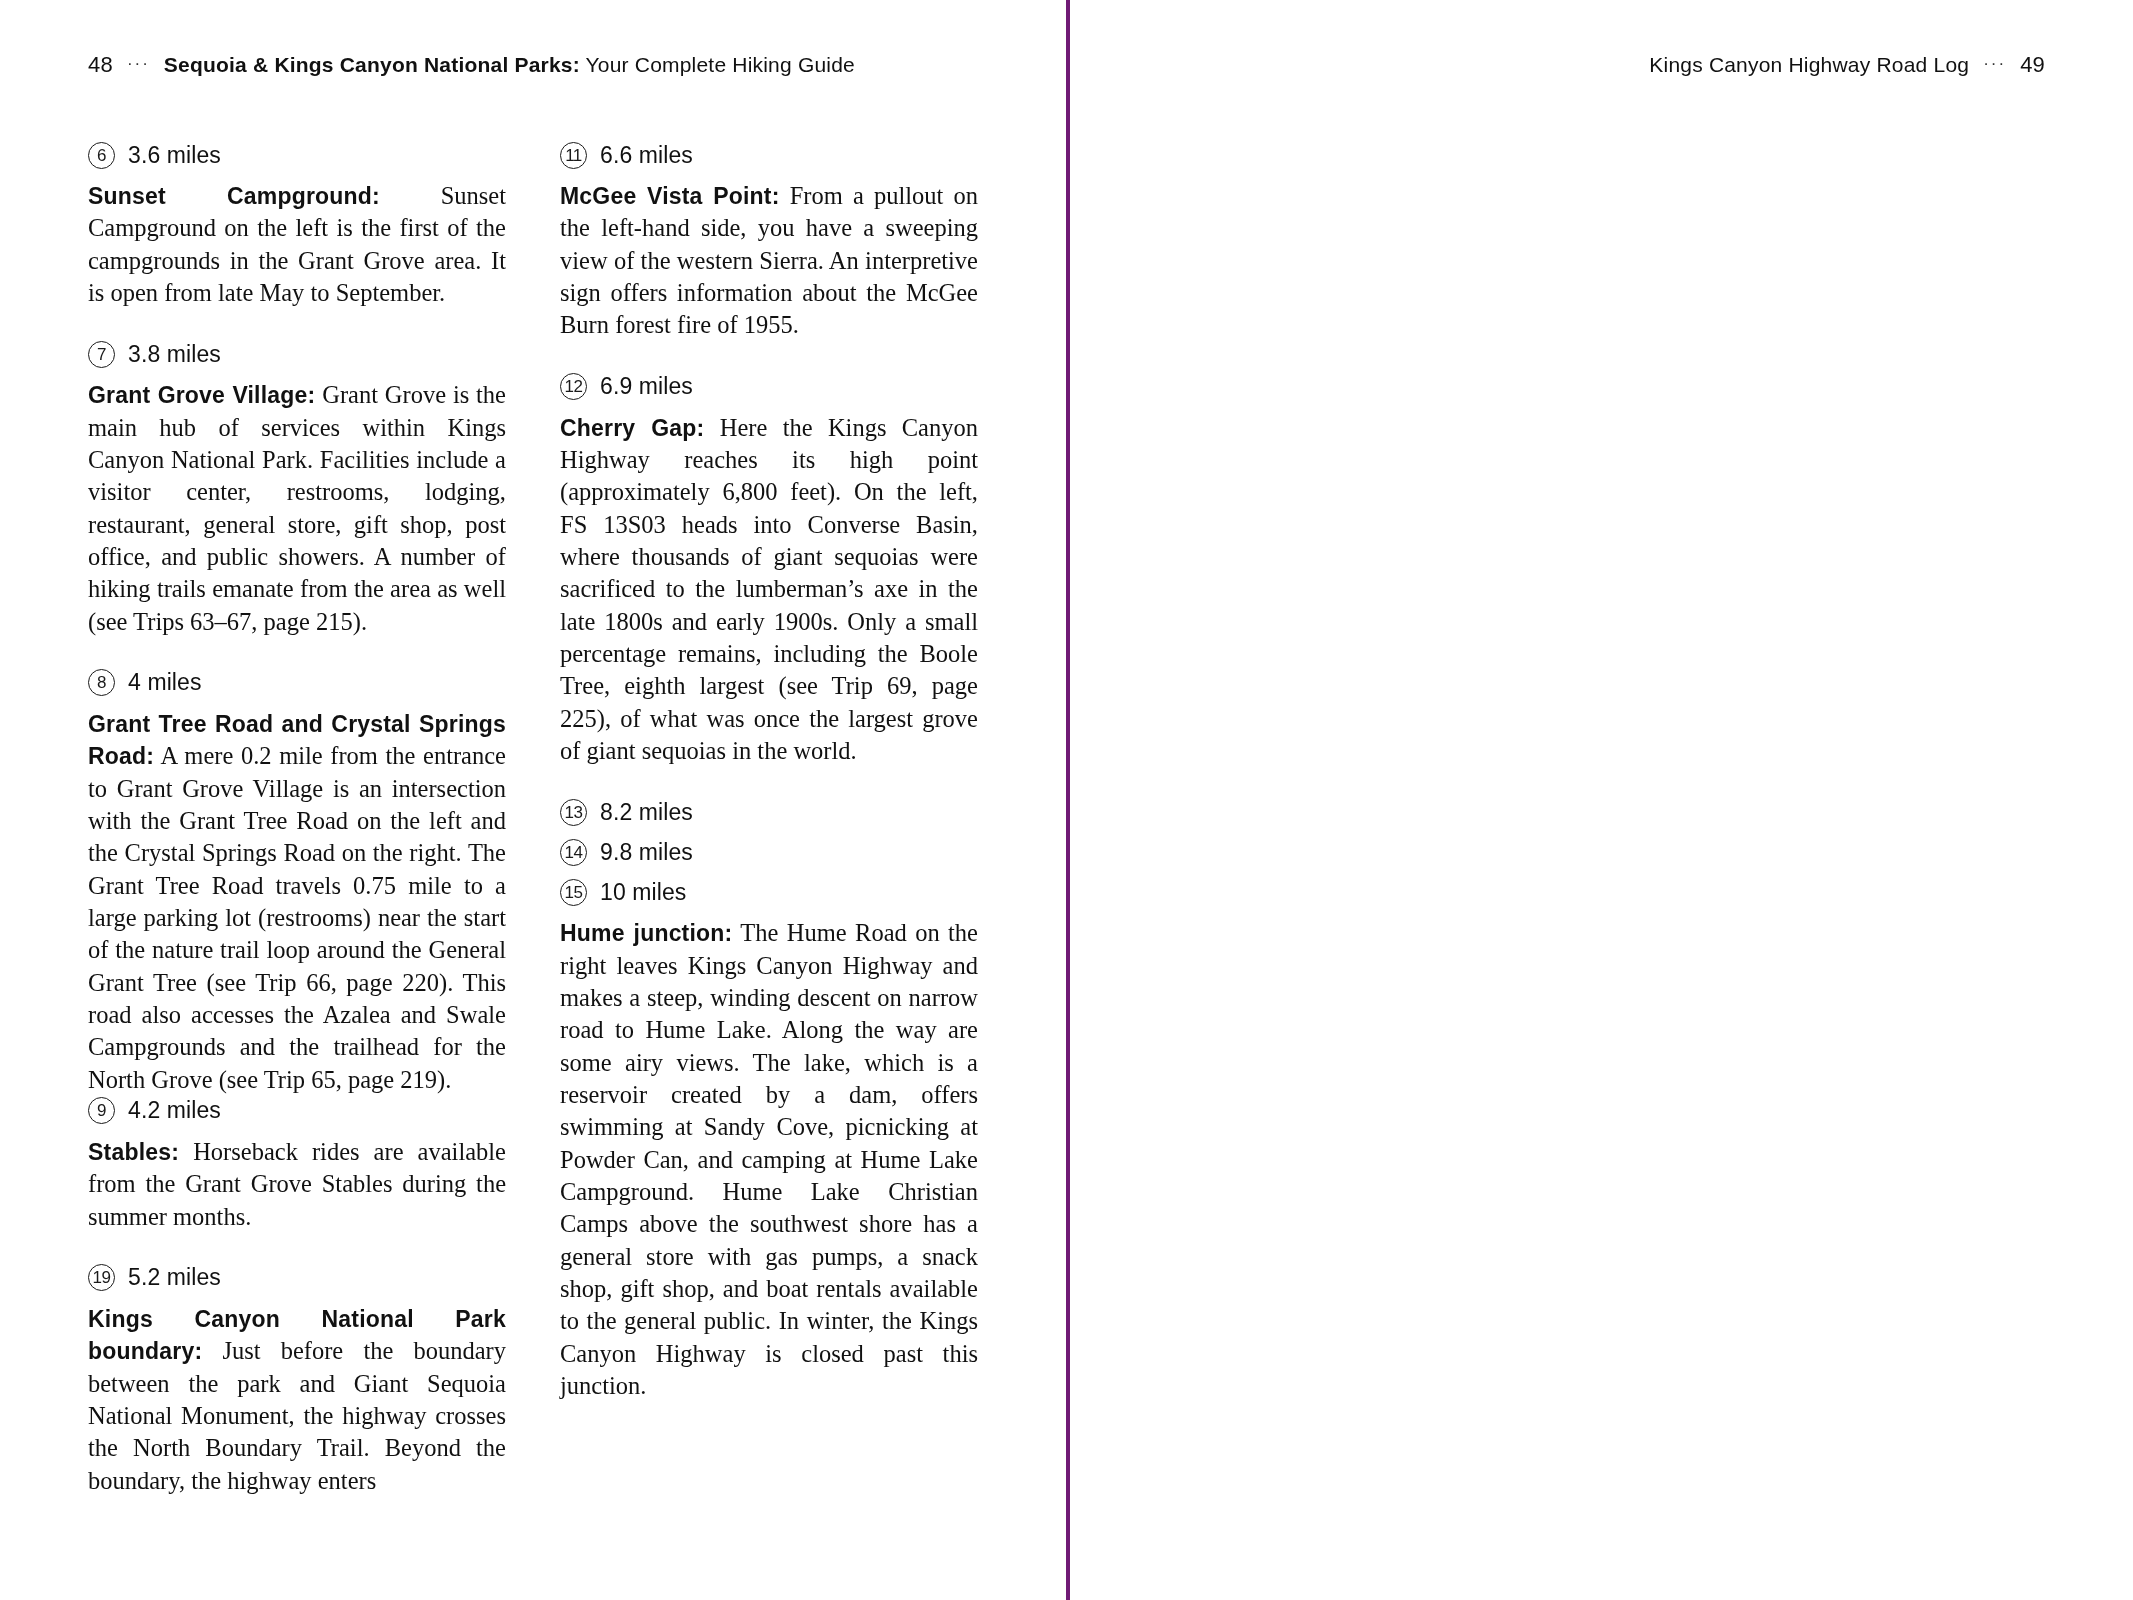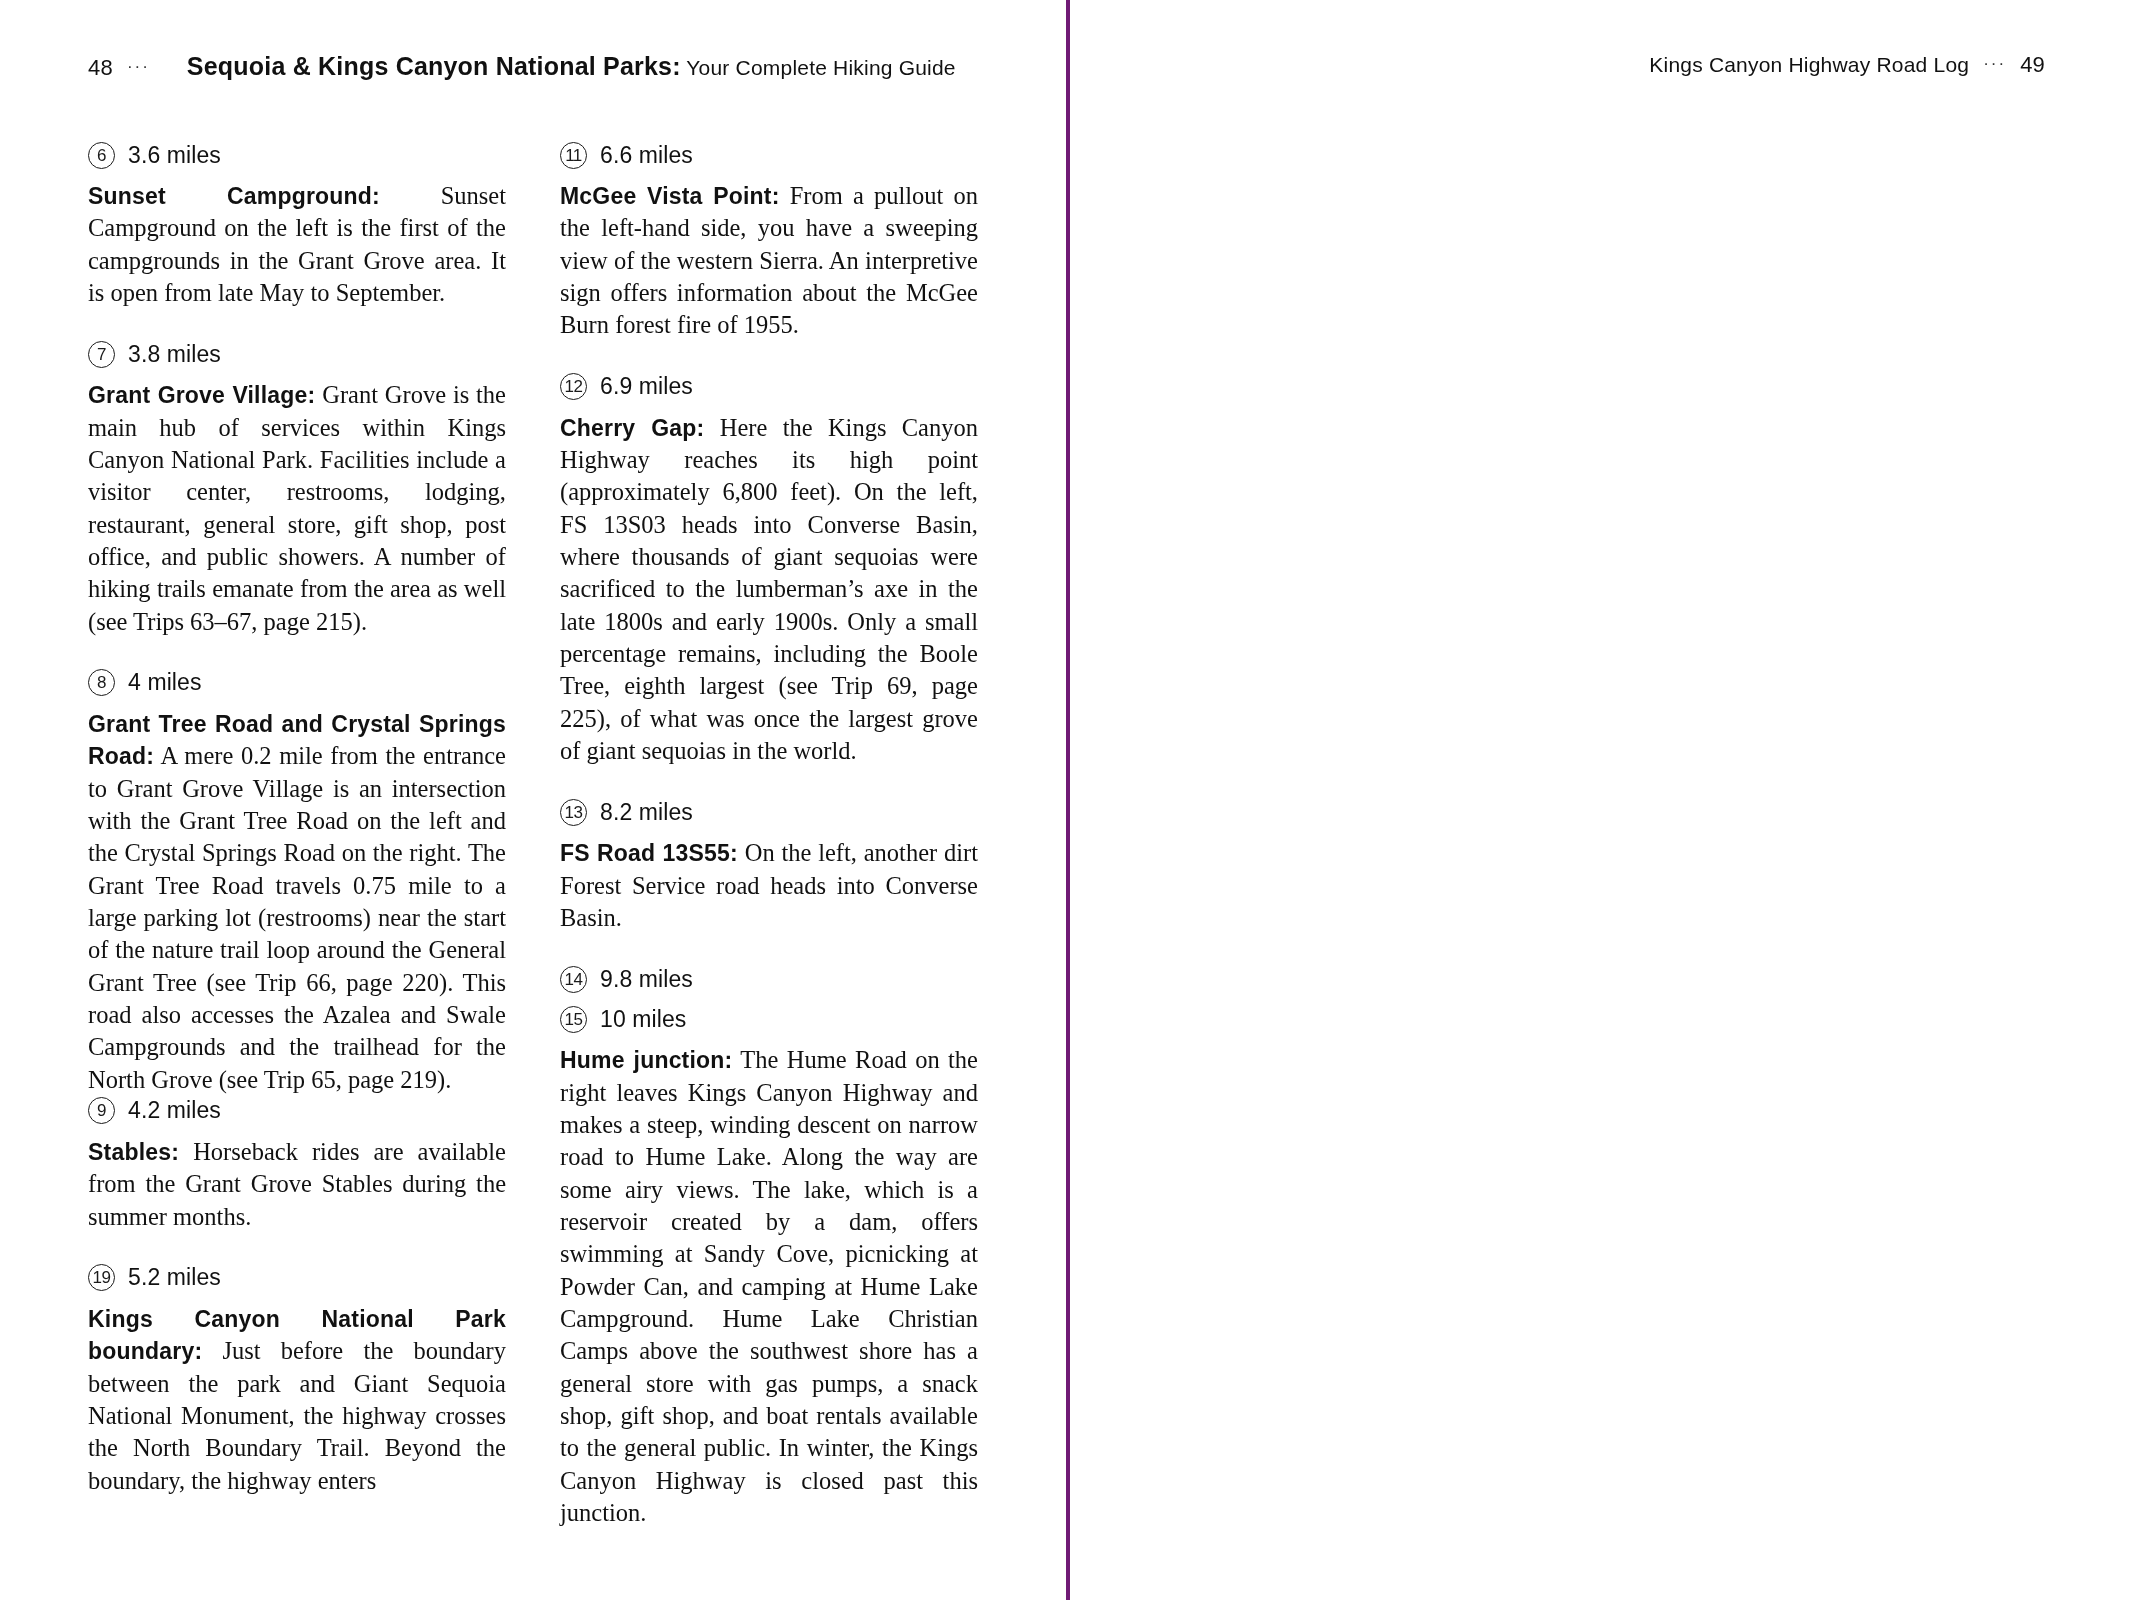--- a/index.html
+++ b/index.html
@@ -56,22 +56,21 @@
     margin: 0 14px;
     font-family: "Liberation Sans", sans-serif;
     font-size: 17px;
     color: #333;
     letter-spacing: 2px;
     vertical-align: 3px;
   }
   .book-title {
     font-family: "Liberation Sans", sans-serif;
     font-weight: 700;
-    font-size: 25px;
-    margin-left: 23px;
+    font-size: 21px;
   }
   .book-sub {
     font-family: "Liberation Sans", sans-serif;
     font-weight: 400;
     font-size: 21px;
   }
 
   
   .cols {
     position: absolute;
@@ -214,21 +213,20 @@
             <span class="mile-text">6.9 miles</span>
           </div>
           <p class="body-par"><span class="runin">Cherry Gap:</span><span> Here the Kings Canyon Highway reaches its high point (approximately 6,800 feet). On the left, FS 13S03 heads into Converse Basin, where thousands of giant sequoias were sacrificed to the lumberman’s axe in the late 1800s and early 1900s. Only a small percentage remains, including the Boole Tree, eighth largest (see Trip 69, page 225), of what was once the largest grove of giant sequoias in the world.</span></p>
         </div>
 
         <div class="entry">
           <div class="mile-line">
             <span class="stop-num">13</span>
             <span class="mile-text">8.2 miles</span>
           </div>
-          <p class="body-par"><span class="runin">FS Road 13S55:</span><span> On the left, another dirt Forest Service road heads into Converse Basin.</span></p>
         </div>
 
         <div class="entry">
           <div class="mile-line">
             <span class="stop-num">14</span>
             <span class="mile-text">9.8 miles</span>
           </div>
         </div>
 
         <div class="entry">

